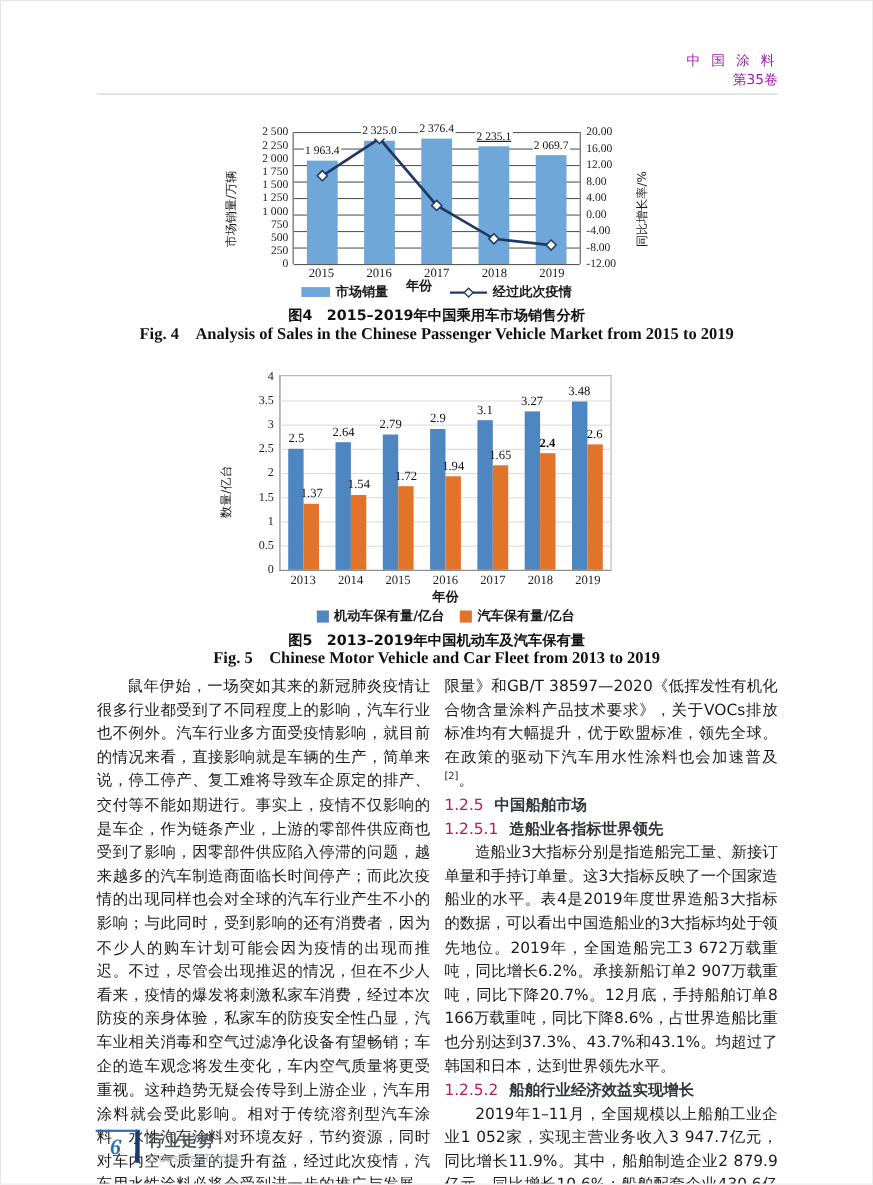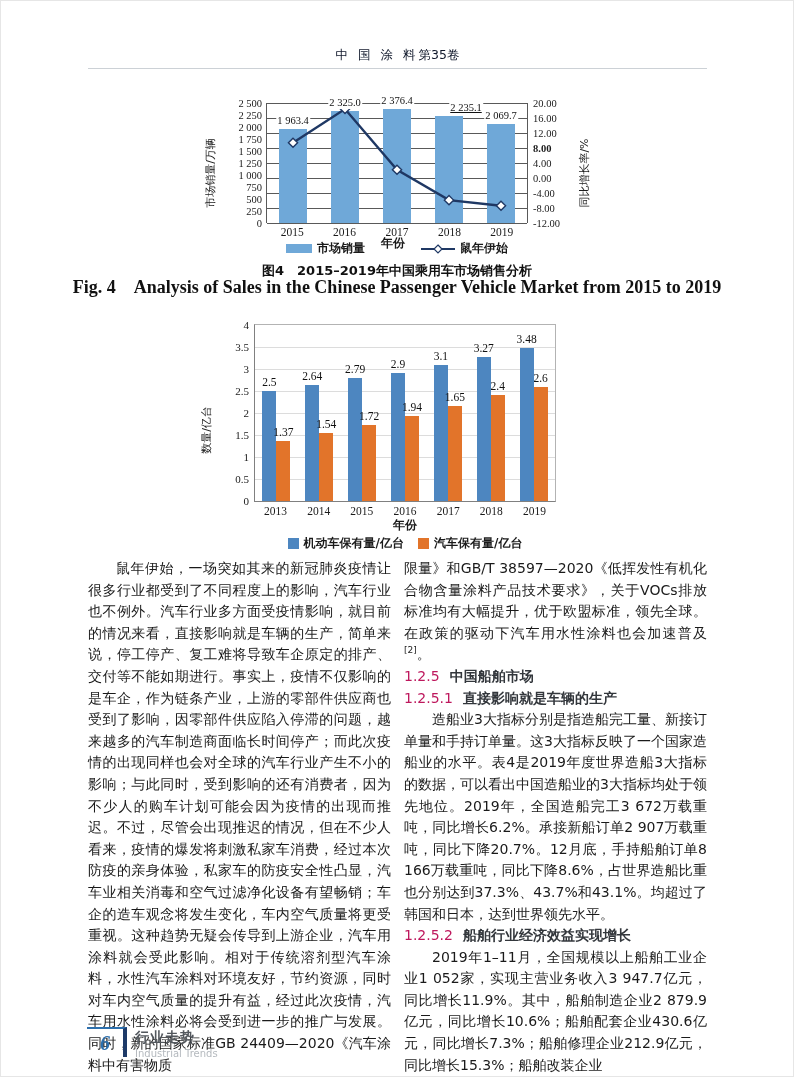--- a/index.html
+++ b/index.html
@@ -2,23 +2,23 @@
 <html><head>
 <meta charset="utf-8">
 <style>
   * { margin:0; padding:0; box-sizing:border-box; }
   html,body { background:#fff; }
   body { font-family:"DejaVu Sans", sans-serif; }
   .page { position:relative; width:794px; height:1077px; background:#fff;
           border:1px solid #e6e6e6; overflow:hidden; }
 
   
-  .hdr { margin:46px 86px 0 87px; display:flex; justify-content:center;
+  .hdr { margin:46px 86px 0 87px; display:flex; justify-content:space-between;
          align-items:flex-end; padding-bottom:4px; border-bottom:1px solid #ccd1d6;
-         color:#0f172a; font-size:12.5px; }
+         color:#a21caf; font-size:12.5px;flex-direction:column; }
   .hdr .jn { letter-spacing:3px; }
 
   
   .chartwrap { display:flex; justify-content:center; align-items:center; }
   .vtitle-box { position:relative; width:16px; align-self:stretch; }
   .vtitle { position:absolute; left:50%; top:50%;
             transform:translate(-50%,-50%) rotate(-90deg);
             white-space:nowrap; font-size:11px; color:#1a1a1a; }
 
   
@@ -42,21 +42,21 @@
              font-size:11.5px; color:#1a1a1a; }
   .c1-bottom { display:flex; justify-content:center; align-items:center;
                gap:16px; margin-top:2px; }
   .c1-xtitle { font-size:12px; color:#1a1a1a; transform:translateY(-5px); font-weight:600; }
   .leg-item { display:flex; align-items:center; gap:5px; font-size:12px;
               font-weight:600; color:#1a1a1a; }
 
   
   .cap { text-align:center; margin-top:5px; line-height:17px; }
   .cap-zh { font-size:13px; font-weight:bold; color:#111; }
-  .cap-en { font-family:"Liberation Serif", serif; font-size:18px;
+  .cap-en { font-family:"Liberation Serif", serif; font-size:15px;
             font-weight:bold; color:#111; }
 
   
   .c2 { margin-top:12px; }
   .c2-main { padding:16px 40px 0 40px; }
   #c2-plot { position:relative; width:302px; height:178px;
              border:1px solid #b3b3b3; border-bottom:1px solid #808080;
              border-left:1px solid #808080; }
   .c2-grid { position:absolute; left:0; right:0; height:1px; background:#dcdcdc; z-index:0; }
   .c2-ytick { position:absolute; right:calc(100% + 6px);
@@ -127,34 +127,34 @@
           <div class="c1-ytick" style="top: 43px;">1 500</div>
           <div class="c1-ytick" style="top: 55px;">1 250</div>
           <div class="c1-ytick" style="top: 67px;">1 000</div>
           <div class="c1-ytick" style="top: 79px;">750</div>
           <div class="c1-ytick" style="top: 91px; font-family: Liberation Serif, serif;">500</div>
           <div class="c1-ytick" style="top: 103px;">250</div>
           <div class="c1-ytick" style="top: 115px;">0</div>
           <div class="c1-y2tick" style="top: -5px;">20.00</div>
           <div class="c1-y2tick" style="top: 10px;">16.00</div>
           <div class="c1-y2tick" style="top: 25px;">12.00</div>
-          <div class="c1-y2tick" style="top: 40px; font-weight: bold;">8.00</div>
+          <div class="c1-y2tick" style="top: 40px;">8.00</div>
           <div class="c1-y2tick" style="top: 55px; font-family: Liberation Serif, serif;">4.00</div>
           <div class="c1-y2tick" style="top: 70px;">0.00</div>
           <div class="c1-y2tick" style="top: 85px;">-4.00</div>
           <div class="c1-y2tick" style="top: 100px;">-8.00</div>
           <div class="c1-y2tick" style="top: 115px;">-12.00</div>
           <div class="c1-bar" style="left: 12px; width: 28px; height: 94.2432px; background: rgb(111, 168, 216);"></div>
           <div class="c1-barlab" style="left: 26px; bottom: 96.2432px;">1 963.4</div>
           <div class="c1-bar" style="left: 64px; width: 28px; height: 111.6px; background: rgb(111, 168, 216);"></div>
           <div class="c1-barlab" style="left: 78px; bottom: 113.6px;">2 325.0</div>
           <div class="c1-bar" style="left: 116px; width: 28px; height: 114.067px; background: rgb(111, 168, 216);"></div>
           <div class="c1-barlab" style="left: 130px; bottom: 116.067px;">2 376.4</div>
           <div class="c1-bar" style="left: 168px; width: 28px; height: 107.285px; background: rgb(111, 168, 216);"></div>
-          <div class="c1-barlab" style="left: 199px; bottom: 109.285px; text-decoration: underline;">2 235.1</div>
+          <div class="c1-barlab" style="left: 182px; bottom: 109.285px; text-decoration: underline;">2 235.1</div>
           <div class="c1-bar" style="left: 220px; width: 28px; height: 99.3456px; background: rgb(111, 168, 216);"></div>
           <div class="c1-barlab" style="left: 234px; bottom: 101.346px;">2 069.7</div>
           <svg class="c1-line" viewBox="0 0 260 120">
             <polyline points="26.0,39.8 78.0,6.0 130.0,66.8 182.0,97.1 234.0,102.8" fill="none" stroke="#1f3864" stroke-width="2.4"></polyline>
             <path d="M 26 35.15 L 30.6 39.75 L 26 44.35 L 21.4 39.75 Z" fill="#fff" stroke="#1f3864" stroke-width="1.4"></path>
             <path d="M 78 1.4000000000000057 L 82.6 6.000000000000005 L 78 10.600000000000005 L 73.4 6.000000000000005 Z" fill="#fff" stroke="#1f3864" stroke-width="1.4"></path>
             <path d="M 130 62.15 L 134.6 66.75 L 130 71.35 L 125.4 66.75 Z" fill="#fff" stroke="#1f3864" stroke-width="1.4"></path>
             <path d="M 182 92.525 L 186.6 97.125 L 182 101.725 L 177.4 97.125 Z" fill="#fff" stroke="#1f3864" stroke-width="1.4"></path>
             <path d="M 234 98.15 L 238.6 102.75 L 234 107.35 L 229.4 102.75 Z" fill="#fff" stroke="#1f3864" stroke-width="1.4"></path>
           </svg>
@@ -170,21 +170,21 @@
         <span class="leg-item" id="c1-leg-bar">
             <div class="swatch" style="width: 26px; height: 9px; background: rgb(111, 168, 216);"></div>
             <div>市场销量</div>
           </span>
         <span class="c1-xtitle">年份</span>
         <span class="leg-item" id="c1-leg-line">
             <svg width="34" height="12">
               <line x1="0" y1="6" x2="34" y2="6" stroke="#1f3864" stroke-width="2"></line>
               <path d="M 17 2 L 21 6 L 17 10 L 13 6 Z" fill="#fff" stroke="#1f3864" stroke-width="1.2"></path>
             </svg>
-            <div>鼠年伊始</div>
+            <div>经过此次疫情</div>
           </span>
       </div>
     </div>
     <div class="vtitle-box">
       <span class="vtitle">同比增长率/%</span>
     </div>
   </div>
   <div class="cap">
     <div class="cap-zh">图4　2015–2019年中国乘用车市场销售分析</div>
     <div class="cap-en">Fig. 4　Analysis of Sales in the Chinese Passenger Vehicle Market from 2015 to 2019</div>
@@ -230,21 +230,21 @@
           <div class="c2-barlab" style="left: 28.4286px; bottom: 62.28px;">1.37</div>
           <div class="c2-bar" style="left: 64.2857px; width: 14px; height: 67.76px; background: rgb(226, 116, 42);"></div>
           <div class="c2-barlab" style="left: 71.2857px; bottom: 69.76px;">1.54</div>
           <div class="c2-bar" style="left: 107.143px; width: 14px; height: 75.68px; background: rgb(226, 116, 42);"></div>
           <div class="c2-barlab" style="left: 114.143px; bottom: 77.68px;">1.72</div>
           <div class="c2-bar" style="left: 150px; width: 14px; height: 85.36px; background: rgb(226, 116, 42);"></div>
           <div class="c2-barlab" style="left: 157px; bottom: 87.36px;">1.94</div>
           <div class="c2-bar" style="left: 192.857px; width: 14px; height: 95.48px; background: rgb(226, 116, 42);"></div>
           <div class="c2-barlab" style="left: 199.857px; bottom: 97.48px;">1.65</div>
           <div class="c2-bar" style="left: 235.714px; width: 14px; height: 105.6px; background: rgb(226, 116, 42);"></div>
-          <div class="c2-barlab" style="left: 242.714px; bottom: 107.6px;">2.4</div>
+          <div class="c2-barlab" style="left: 242.714px; bottom: 107.6px; font-weight: bold;">2.4</div>
           <div class="c2-bar" style="left: 278.571px; width: 14px; height: 114.4px; background: rgb(226, 116, 42);"></div>
           <div class="c2-barlab" style="left: 285.571px; bottom: 116.4px;">2.6</div>
         </div>
       <div class="c2-xlabels" id="c2-xlabels">
           <div class="c2-xlab">2013</div>
           <div class="c2-xlab">2014</div>
           <div class="c2-xlab">2015</div>
           <div class="c2-xlab">2016</div>
           <div class="c2-xlab">2017</div>
           <div class="c2-xlab">2018</div>
@@ -256,34 +256,38 @@
             <div class="swatch" style="width: 11px; height: 11px; background: rgb(77, 134, 192);"></div>
             <div>机动车保有量/亿台</div>
           </div>
           <div class="leg-item">
             <div class="swatch" style="width: 11px; height: 11px; background: rgb(226, 116, 42);"></div>
             <div>汽车保有量/亿台</div>
           </div>
         </div>
     </div>
   </div>
+  <div class="cap">
+    <div class="cap-zh">图5　2013–2019年中国机动车及汽车保有量</div>
+    <div class="cap-en">Fig. 5　Chinese Motor Vehicle and Car Fleet from 2013 to 2019</div>
+  </div>
 
   <div class="cols">
     <div class="col">
       <p class="ind">鼠年伊始，一场突如其来的新冠肺炎疫情让很多行业都受到了不同程度上的影响，汽车行业也不例外。汽车行业多方面受疫情影响，就目前的情况来看，直接影响就是车辆的生产，简单来说，停工停产、复工难将导致车企原定的排产、交付等不能如期进行。事实上，疫情不仅影响的是车企，作为链条产业，上游的零部件供应商也受到了影响，因零部件供应陷入停滞的问题，越来越多的汽车制造商面临长时间停产；而此次疫情的出现同样也会对全球的汽车行业产生不小的影响；与此同时，受到影响的还有消费者，因为不少人的购车计划可能会因为疫情的出现而推迟。不过，尽管会出现推迟的情况，但在不少人看来，疫情的爆发将刺激私家车消费，经过本次防疫的亲身体验，私家车的防疫安全性凸显，汽车业相关消毒和空气过滤净化设备有望畅销；车企的造车观念将发生变化，车内空气质量将更受重视。这种趋势无疑会传导到上游企业，汽车用涂料就会受此影响。相对于传统溶剂型汽车涂料，水性汽车涂料对环境友好，节约资源，同时对车内空气质量的提升有益，经过此次疫情，汽车用水性涂料必将会受到进一步的推广与发展。同时，新的国家标准GB 24409—2020《汽车涂料中有害物质</p>
     </div>
     <div class="col">
       <p><span>限量》和GB/T 38597—2020《低挥发性有机化合物含量涂料产品技术要求》，关于VOCs排放标准均有大幅提升，优于欧盟标准，领先全球。在政策的驱动下汽车用水性涂料也会加速普及</span><sup class="ref">[2]</sup><span>。</span></p>
       <div class="sec">
         <span class="num">1.2.5</span>
         <span class="ttl">中国船舶市场</span>
       </div>
       <div class="sec">
         <span class="num">1.2.5.1</span>
-        <span class="ttl">直接影响就是车辆的生产</span>
+        <span class="ttl">造船业各指标世界领先</span>
       </div>
       <p class="ind">造船业3大指标分别是指造船完工量、新接订单量和手持订单量。这3大指标反映了一个国家造船业的水平。表4是2019年度世界造船3大指标的数据，可以看出中国造船业的3大指标均处于领先地位。2019年，全国造船完工3 672万载重吨，同比增长6.2%。承接新船订单2 907万载重吨，同比下降20.7%。12月底，手持船舶订单8 166万载重吨，同比下降8.6%，占世界造船比重也分别达到37.3%、43.7%和43.1%。均超过了韩国和日本，达到世界领先水平。</p>
       <div class="sec">
         <span class="num">1.2.5.2</span>
         <span class="ttl">船舶行业经济效益实现增长</span>
       </div>
       <p class="ind">2019年1–11月，全国规模以上船舶工业企业1 052家，实现主营业务收入3 947.7亿元，同比增长11.9%。其中，船舶制造企业2 879.9亿元，同比增长10.6%；船舶配套企业430.6亿元，同比增长7.3%；船舶修理企业212.9亿元，同比增长15.3%；船舶改装企业</p>
     </div>
   </div>
 

